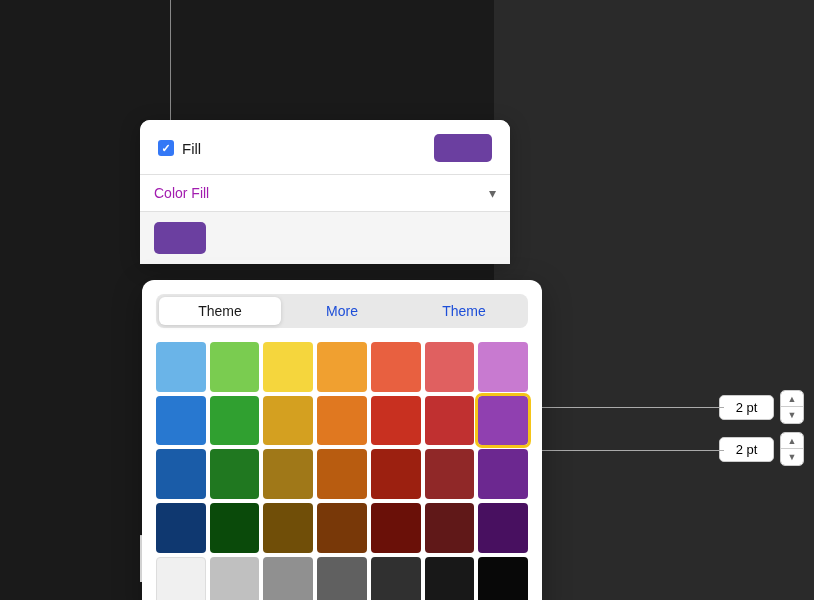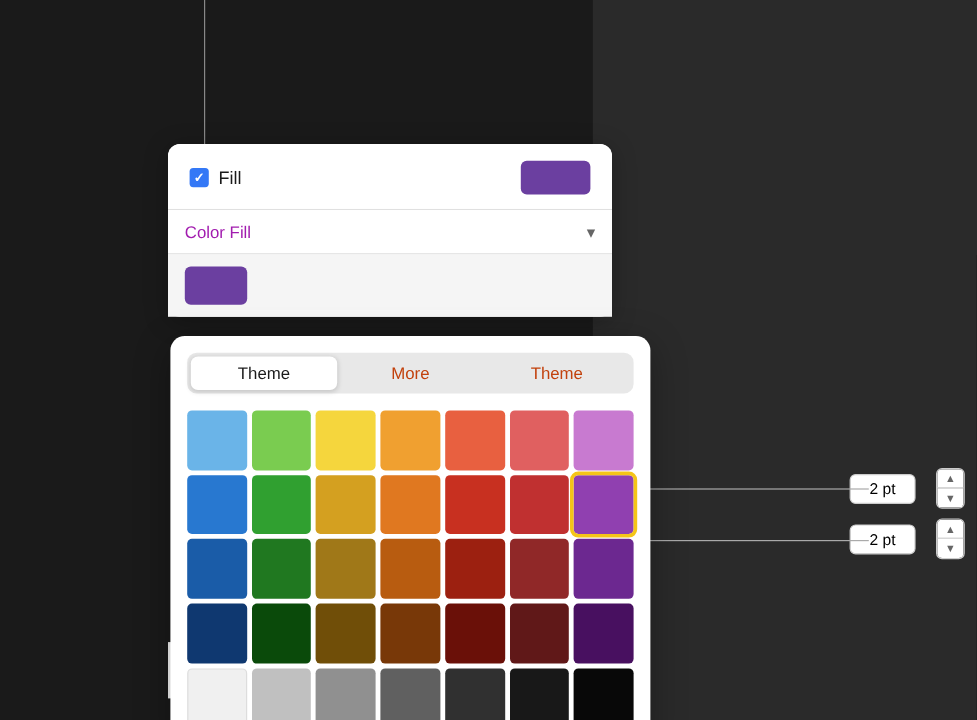--- a/index.html
+++ b/index.html
@@ -159,21 +159,21 @@
       transition: background 0.15s;
     }
 
     .tab.active {
       background: white;
       box-shadow: 0 1px 4px rgba(0,0,0,0.15);
       color: #1a1a1a;
     }
 
     .tab:not(.active) {
-      color: #c2410c;
+      color: #1d4ed8;
       background: transparent;
     }
 
     
     .color-grid {
       display: grid;
       grid-template-columns: repeat(7, 1fr);
       gap: 4px;
     }
 
@@ -188,21 +188,21 @@
     .color-cell.selected {
       outline: 3px solid #f5c518;
       outline-offset: 0px;
       z-index: 1;
     }
 
     .stepper-row {
       display: flex;
       align-items: center;
       justify-content: flex-end;
-      gap: 17px;
+      gap: 6px;
       margin-bottom: 8px;
     }
 
     .stepper-value {
       background: white;
       border: 1px solid #ccc;
       border-radius: 5px;
       padding: 4px 10px;
       font-size: 13px;
       width: 55px;

